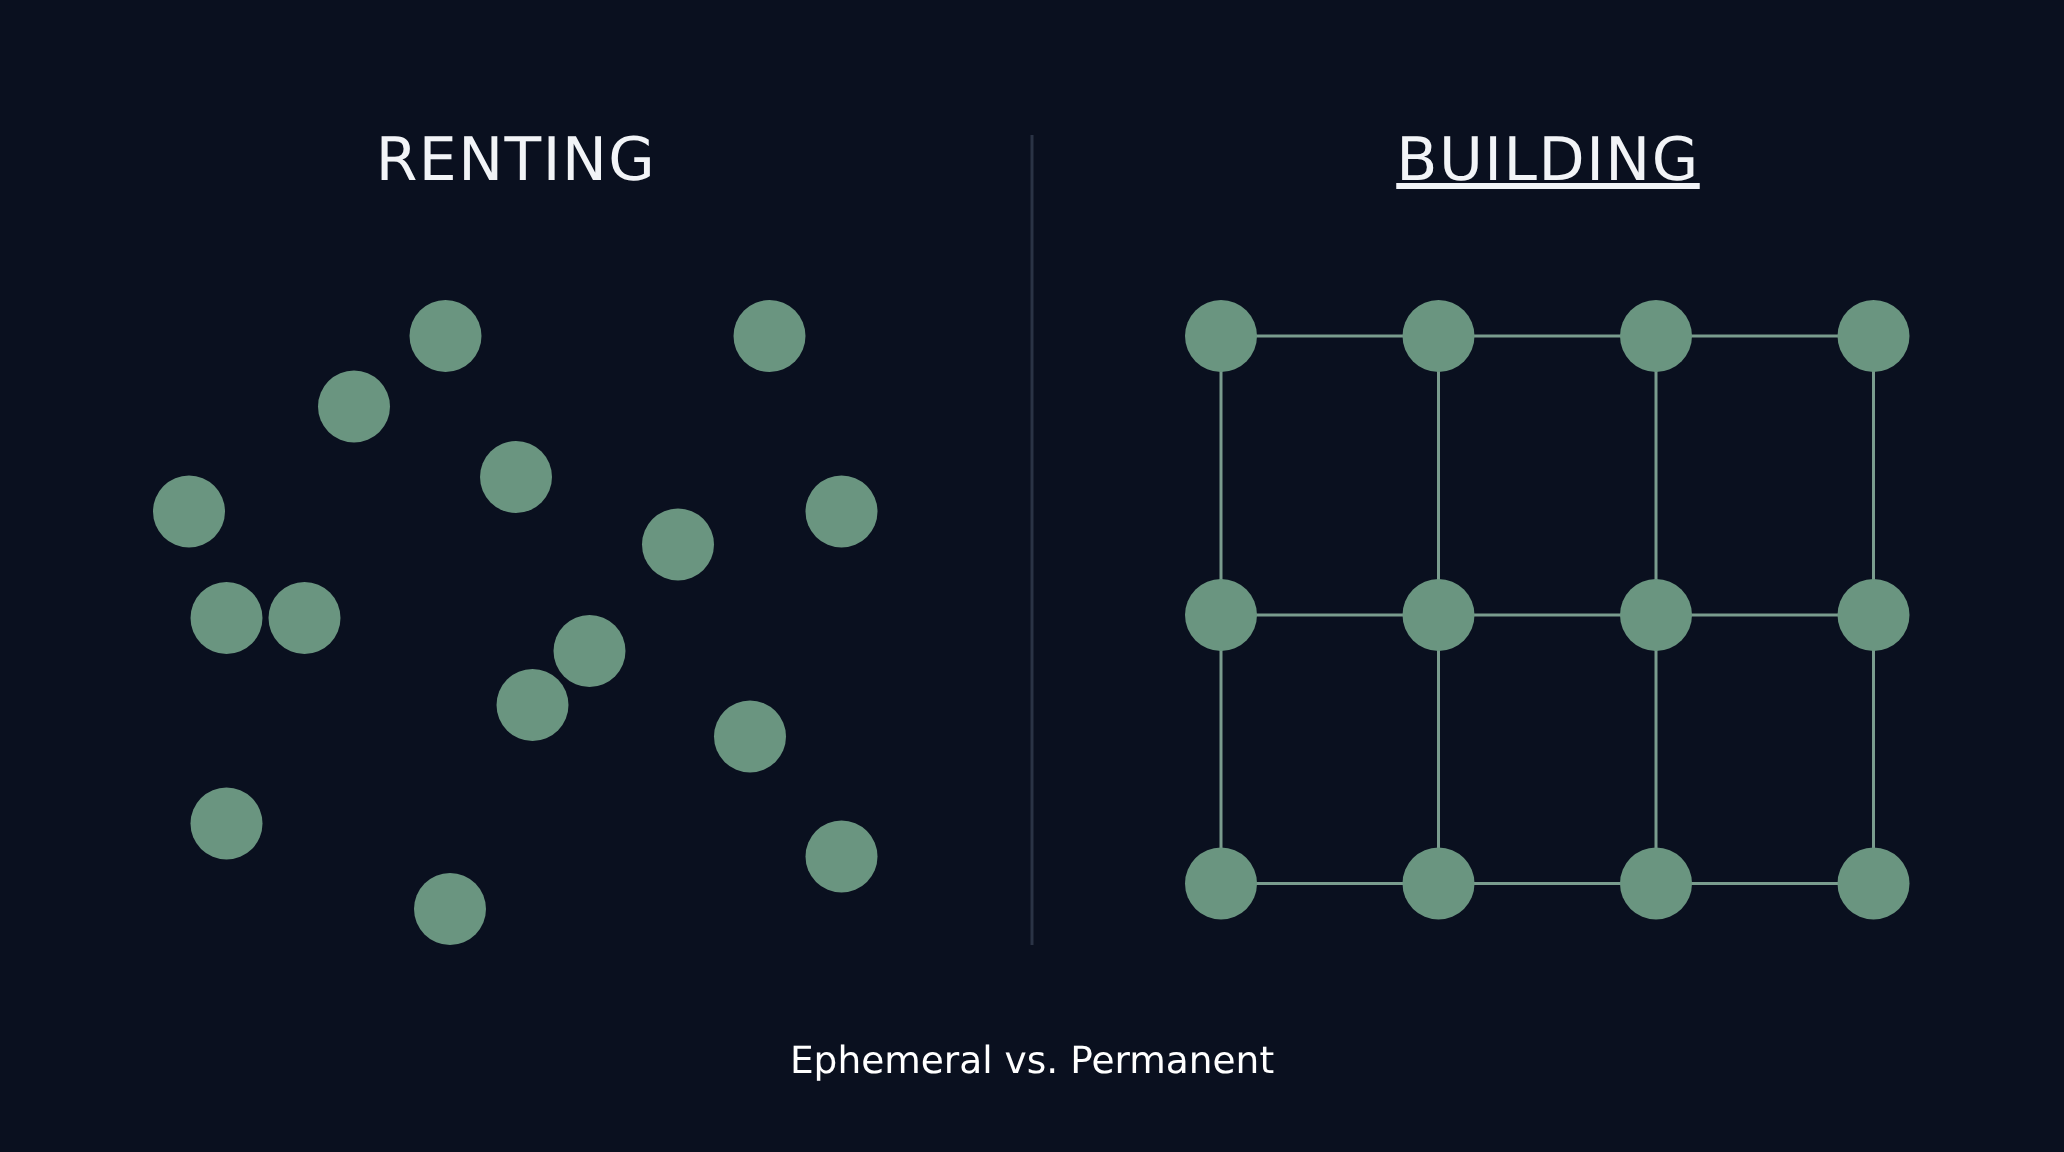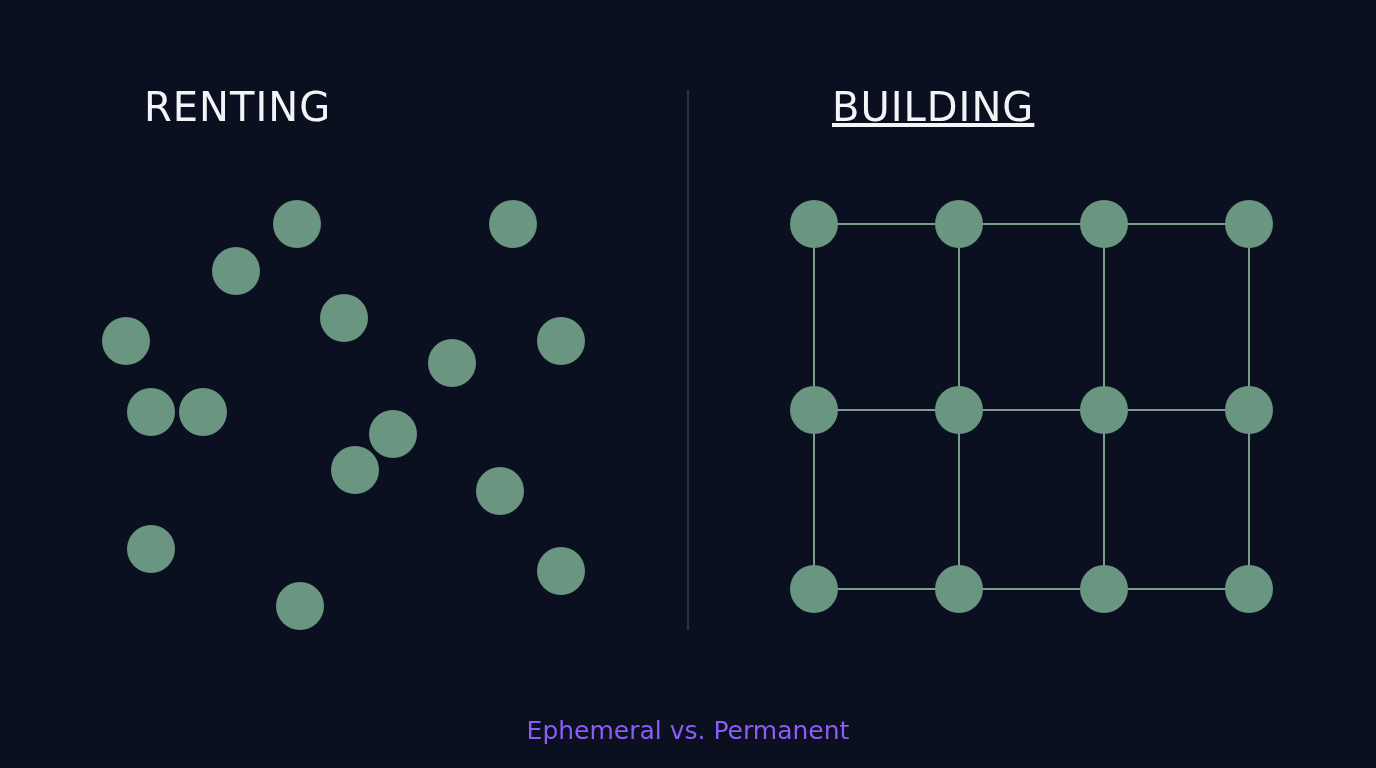--- a/index.html
+++ b/index.html
@@ -4,34 +4,34 @@
 <style>
   html, body { margin: 0; padding: 0; }
   body {
     width: 1376px; height: 768px; overflow: hidden;
     background: #0a101f;
     position: relative;
     font-family: "DejaVu Sans", sans-serif;
   }
   .title {
     position: absolute; top: 84px; width: 400px;
-    color: #f2f4f7;
+    text-align: center; color: #f2f4f7;
     font-size: 40px; letter-spacing: 1px; font-weight: 400;
     font-family: "DejaVu Sans", sans-serif;
   }
   #title-left { left: 144px; }
   #title-right { left: 832px; text-decoration: underline; }
   .divider {
     position: absolute; left: 687px; top: 90px; width: 2px; height: 540px;
     background: #2a3345;
   }
   svg.canvas { position: absolute; left: 0; top: 0; }
   .caption {
-    position: absolute; top: 716px; left: 0; width: 1376px; text-align: center;
-    color: #8b5cf6; font-size: 25px;
+    position: absolute; top: 692px; left: 0; width: 1376px; text-align: center;
+    color: #ffffff; font-size: 25px;
     font-family: "DejaVu Sans", sans-serif;
   }
 </style>
 </head>
 <body>
 
 <div id="title-left" class="title">RENTING</div>
 <div id="title-right" class="title">BUILDING</div>
 <div class="divider"></div>
 

